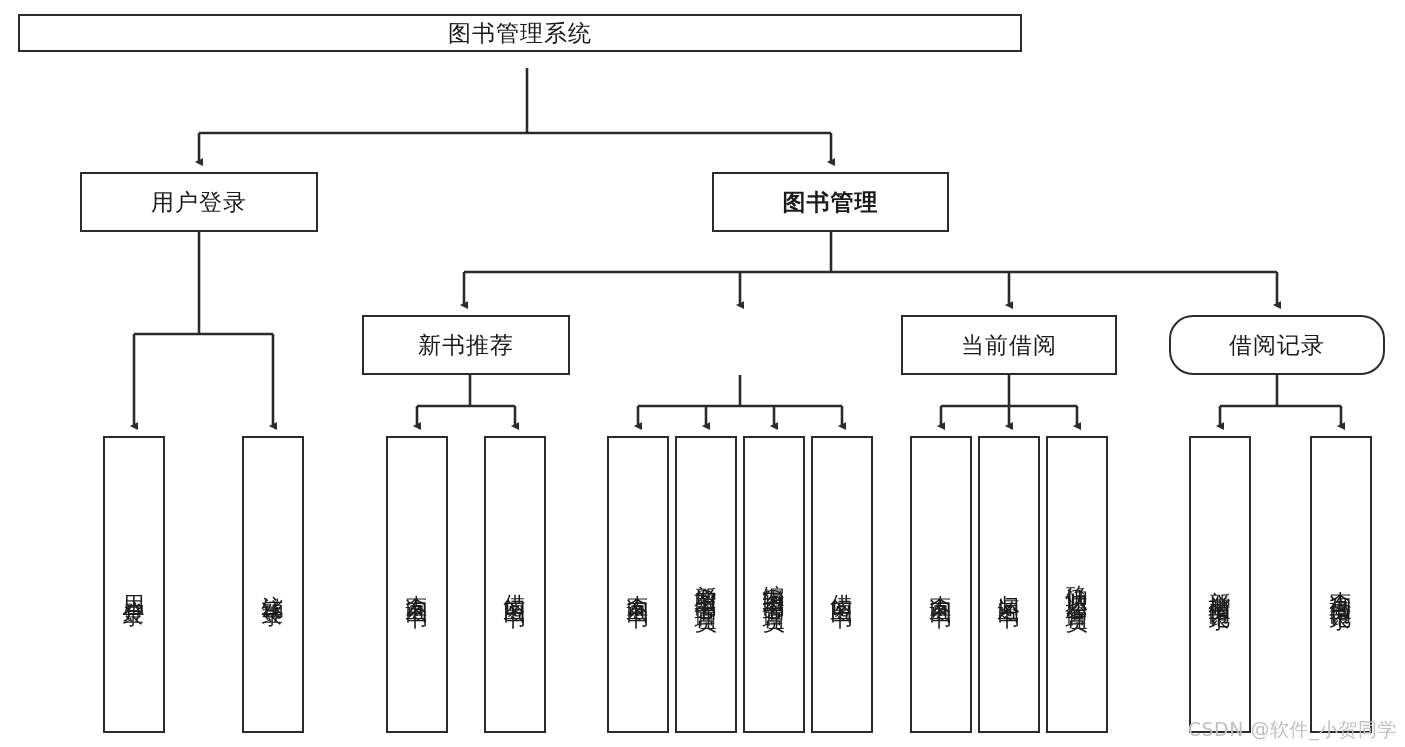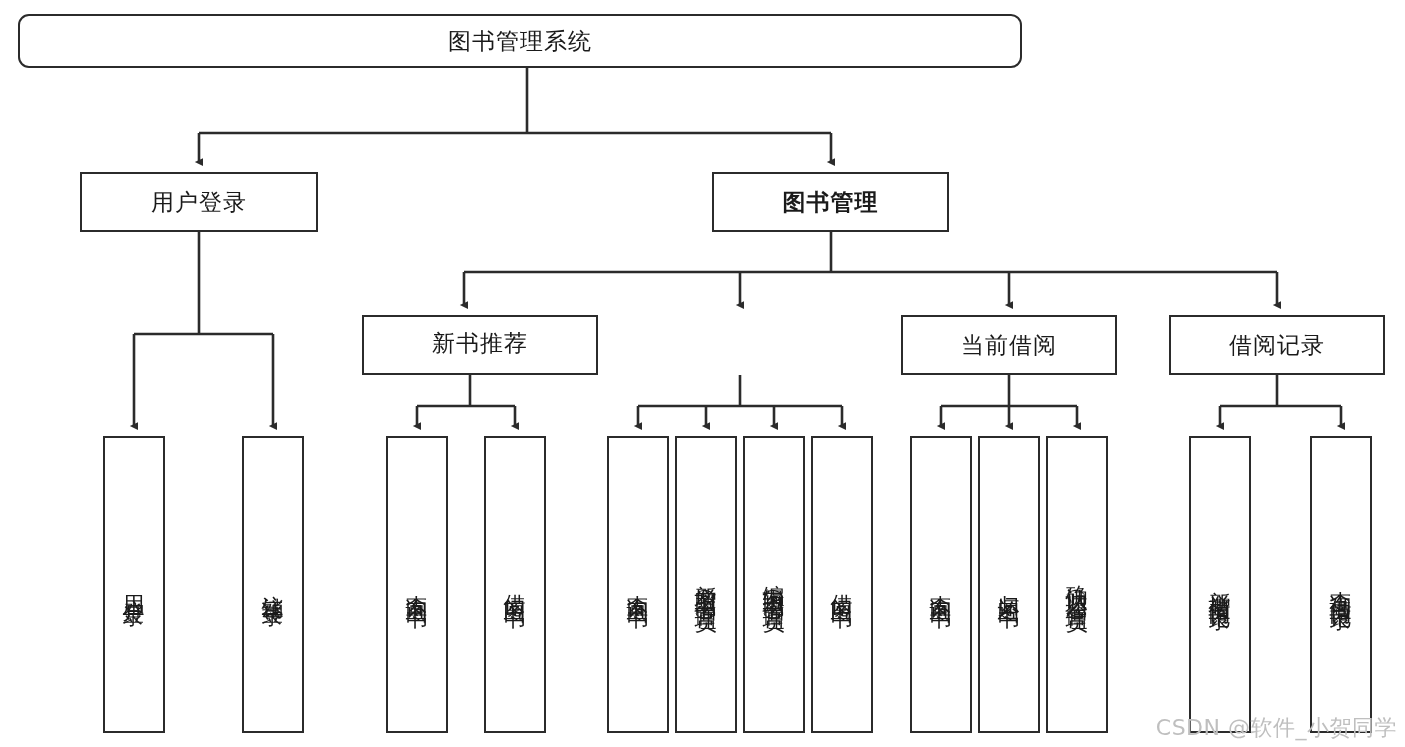--- a/index.html
+++ b/index.html
@@ -53,21 +53,21 @@
     justify-content: center;
   }
   .node-label {
     display: block;
     white-space: pre-wrap;
   }
   .watermark {
     position: absolute;
     right: 8px;
     bottom: 4px;
-    font-size: 22px;
+    font-size: 19px;
     color: #bfbfbf;
     letter-spacing: 0.5px;
     z-index: 5;
     white-space: nowrap;
     font-family: "DejaVu Sans", "Liberation Sans", sans-serif;
   }
 </style>
 </head>
 <body>
 
@@ -119,38 +119,38 @@
       <path d="M1009,406 L1009,426" marker-end="url(#arrowhead)"></path>
       <path d="M1077,406 L1077,426" marker-end="url(#arrowhead)"></path>
 
       <path d="M1277,375 L1277,406"></path>
       <path d="M1220,406 L1341,406"></path>
       <path d="M1220,406 L1220,426" marker-end="url(#arrowhead)"></path>
       <path d="M1341,406 L1341,426" marker-end="url(#arrowhead)"></path>
     </g>
   </svg>
 
-  <div class="node horiz" style="left:18px; top:14px; width:1004px; height:54px;border-radius:11px;">
+  <div class="node horiz" style="left:18px; top:14px; width:1004px; height:38px;">
     <span class="node-label">图书管理系统</span>
   </div>
 
   <div class="node horiz" style="left:80px; top:172px; width:238px; height:60px;">
     <span class="node-label">用户登录</span>
   </div>
   <div class="node horiz" style="left:712px; top:172px; width:237px; height:60px;font-weight:bold;">
     <span class="node-label">图书管理</span>
   </div>
 
-  <div class="node horiz" style="left:362px; top:315px; width:236px; height:60px;font-family:Liberation Mono, monospace;">
+  <div class="node horiz" style="left:362px; top:315px; width:208px; height:60px;">
     <span class="node-label">新书推荐</span>
   </div>
   <div class="node horiz" style="left:901px; top:315px; width:216px; height:60px;">
     <span class="node-label">当前借阅</span>
   </div>
-  <div class="node horiz" style="left:1169px; top:315px; width:216px; height:60px;">
+  <div class="node horiz" style="left:1169px; top:315px; width:216px; height:60px;border-radius:24px;">
     <span class="node-label">借阅记录</span>
   </div>
 
   <div class="node vert" style="left:103px; top:436px; width:62px; height:297px;">
     <span class="node-label">用户登录</span>
   </div>
   <div class="node vert" style="left:242px; top:436px; width:62px; height:297px;">
     <span class="node-label">注销登录</span>
   </div>
 

